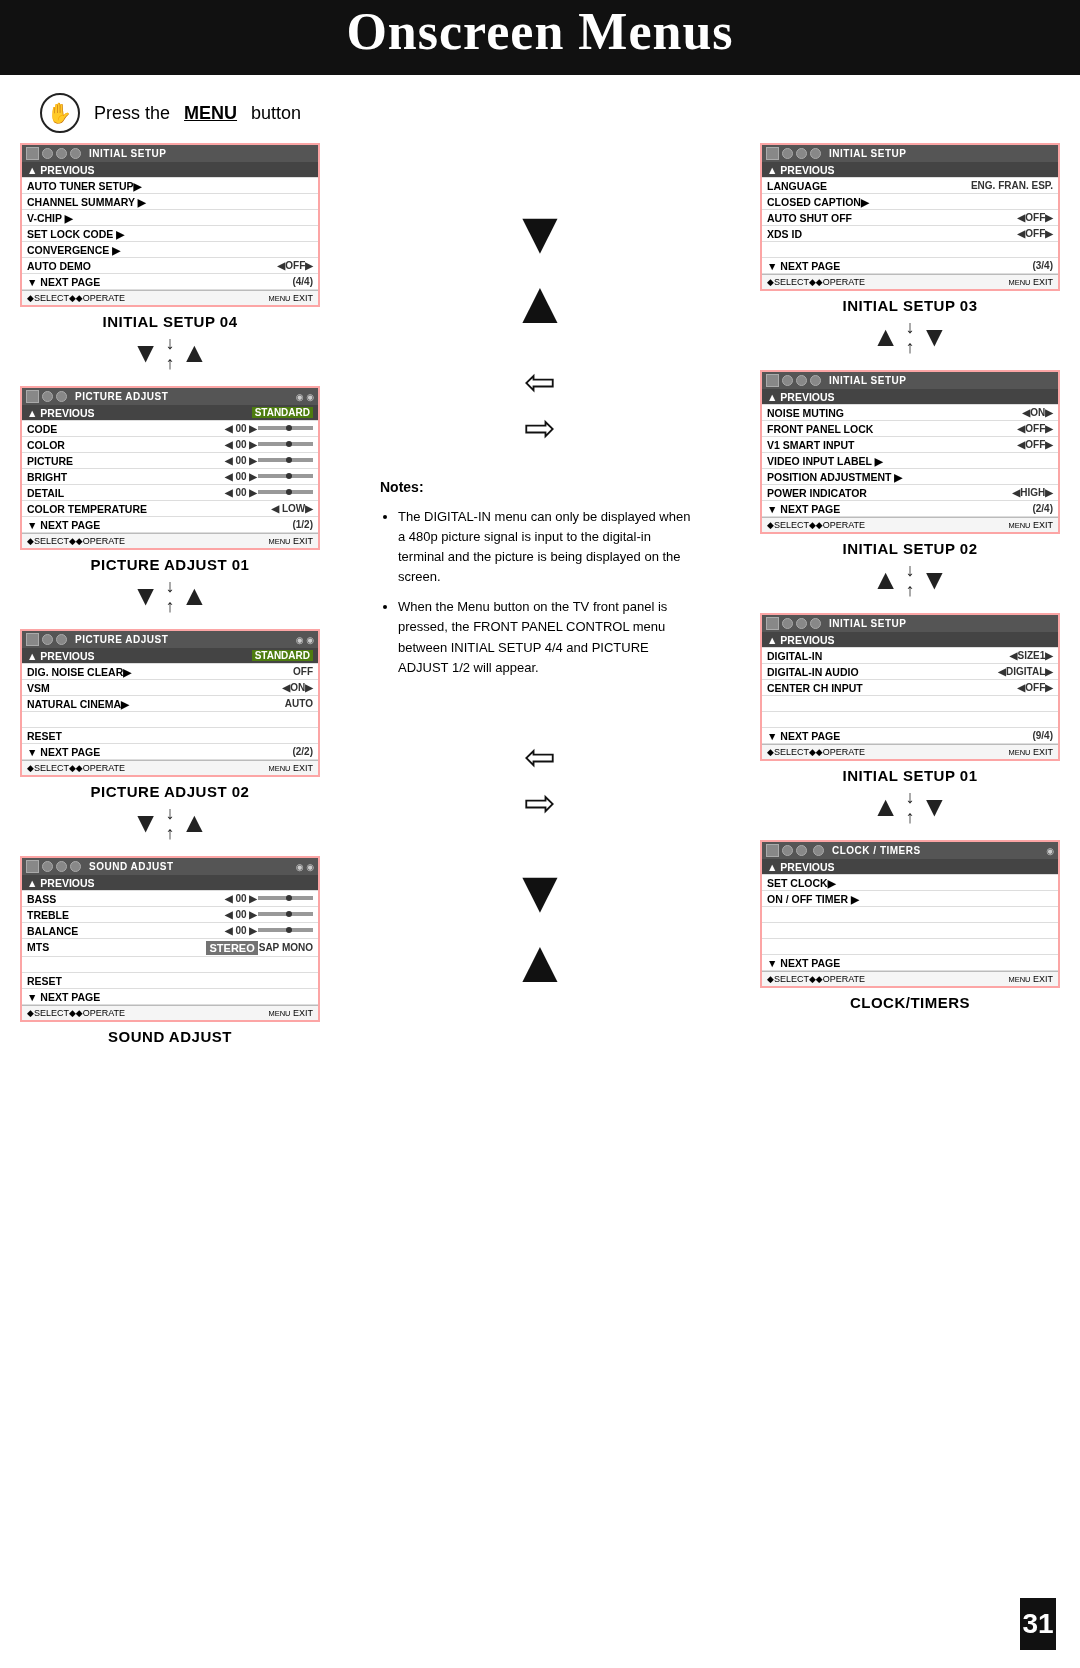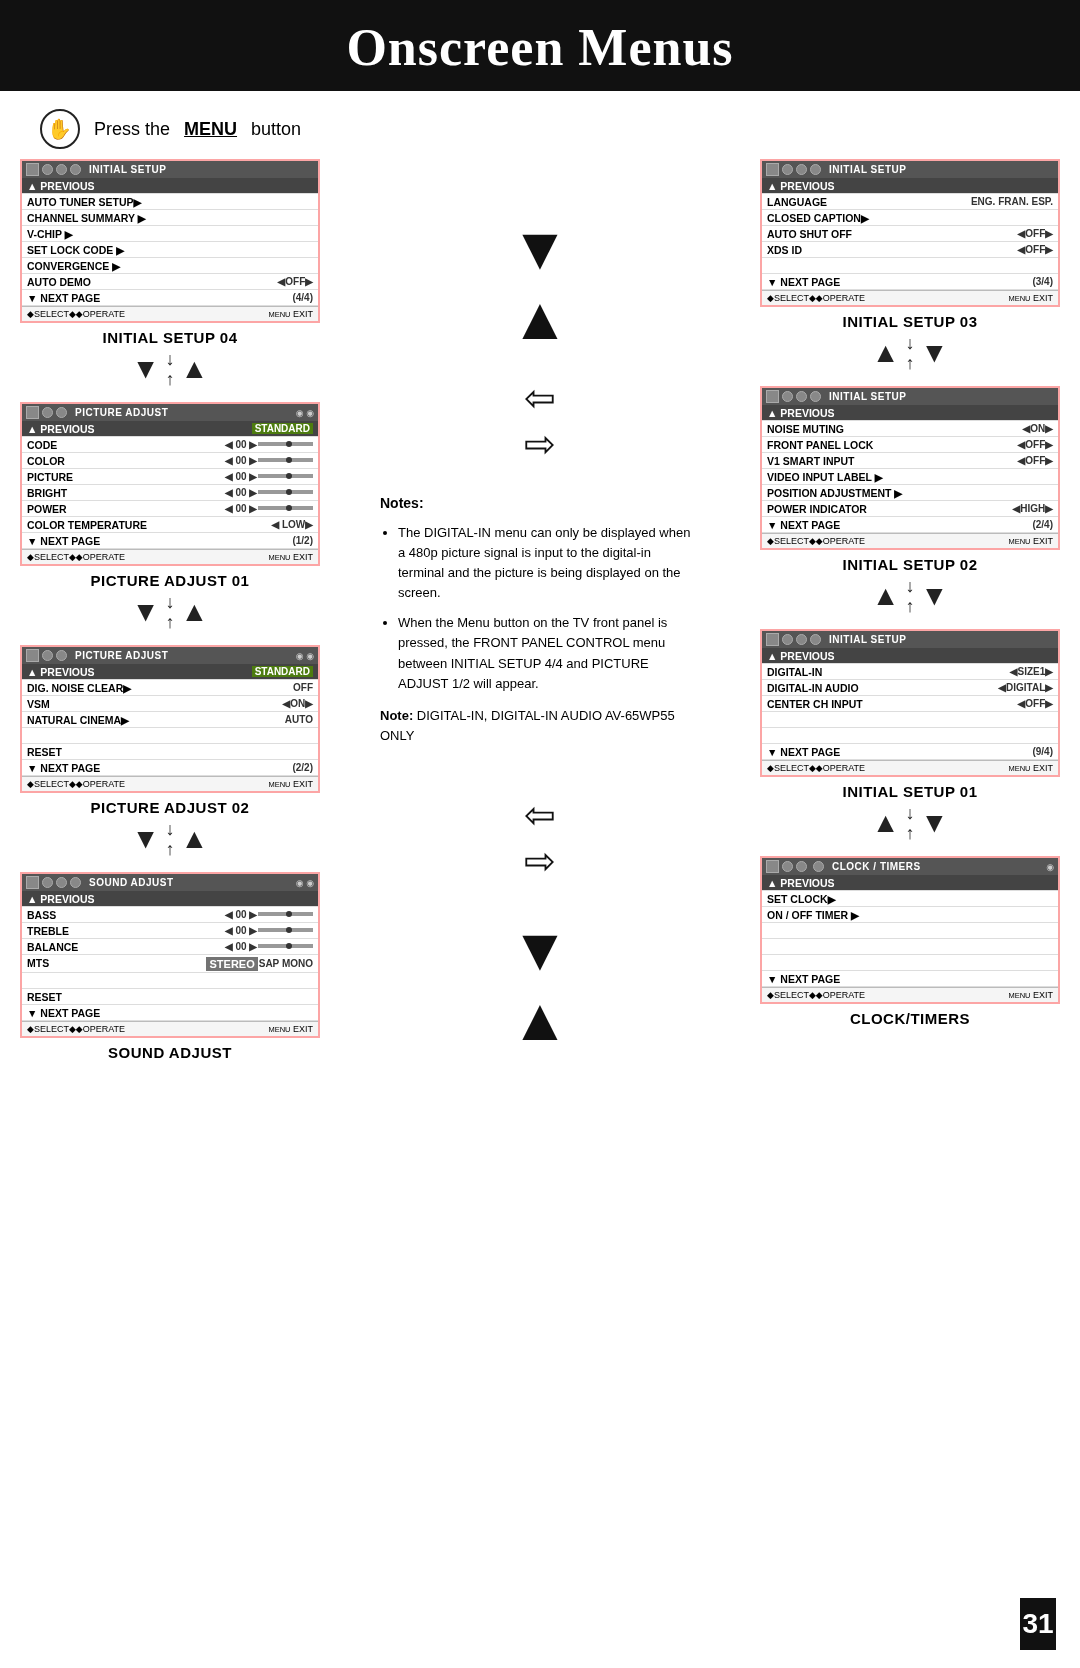--- a/index.html
+++ b/index.html
@@ -10,21 +10,21 @@
       min-height: 1668px;
       position: relative;
       overflow-x: hidden;
     }
 
     
     .header {
       background: #111;
       color: #fff;
       text-align: center;
-      padding: 18px 0 14px 0;
+      padding: 2px 0 14px 0;
       font-size: 52px;
       font-weight: bold;
       letter-spacing: 1px;
       font-family: 'Times New Roman', serif;
     }
 
     
     .press-menu-row {
       display: flex;
       align-items: center;
@@ -365,21 +365,21 @@
                 <span class="slider-dot"></span>
               </span></span>
         </div>
         <div class="menu-row">
           <span class="label">BRIGHT</span>
           <span class="value">◀ 00 ▶ <span class="slider-bar">
                 <span class="slider-dot"></span>
               </span></span>
         </div>
         <div class="menu-row">
-          <span class="label">POWER</span>
+          <span class="label">DETAIL</span>
           <span class="value">◀ 00 ▶ <span class="slider-bar">
                 <span class="slider-dot"></span>
               </span></span>
         </div>
         <div class="menu-row">
           <span class="label">COLOR TEMPERATURE</span>
           <span class="value">◀ LOW▶</span>
         </div>
         <div class="menu-row">
           <span class="label">▼ NEXT PAGE</span>
@@ -527,24 +527,20 @@
     <div class="notes-section">
       <div class="notes-title">Notes:</div>
       <ul>
         <li>
           <span>The DIGITAL-IN menu can only be displayed when a 480p picture signal is input to the digital-in terminal and the picture is being displayed on the screen.</span>
         </li>
         <li>
           <span>When the Menu button on the TV front panel is pressed, the FRONT PANEL CONTROL menu between INITIAL SETUP 4/4 and PICTURE ADJUST 1/2 will appear.</span>
         </li>
       </ul>
-      <p style="margin-top:12px; font-size:13px;">
-        <span class="note-bold">Note:</span>
-        <span>DIGITAL-IN, DIGITAL-IN AUDIO AV-65WP55 ONLY</span>
-      </p>
     </div>
 
     <div style="display:flex; flex-direction:column; align-items:center; margin-top:50px; gap:8px;">
       <div style="font-size:38px; color:#111; line-height:1;">⇦</div>
       <div style="font-size:38px; color:#111; line-height:1;">⇨</div>
     </div>
 
     <div style="display:flex; flex-direction:column; align-items:center; margin-top:40px; gap:10px;">
       <div style="font-size:60px; font-weight:bold; color:#111; line-height:1;">▼</div>
       <div style="font-size:60px; font-weight:bold; color:#111; line-height:1;">▲</div>

